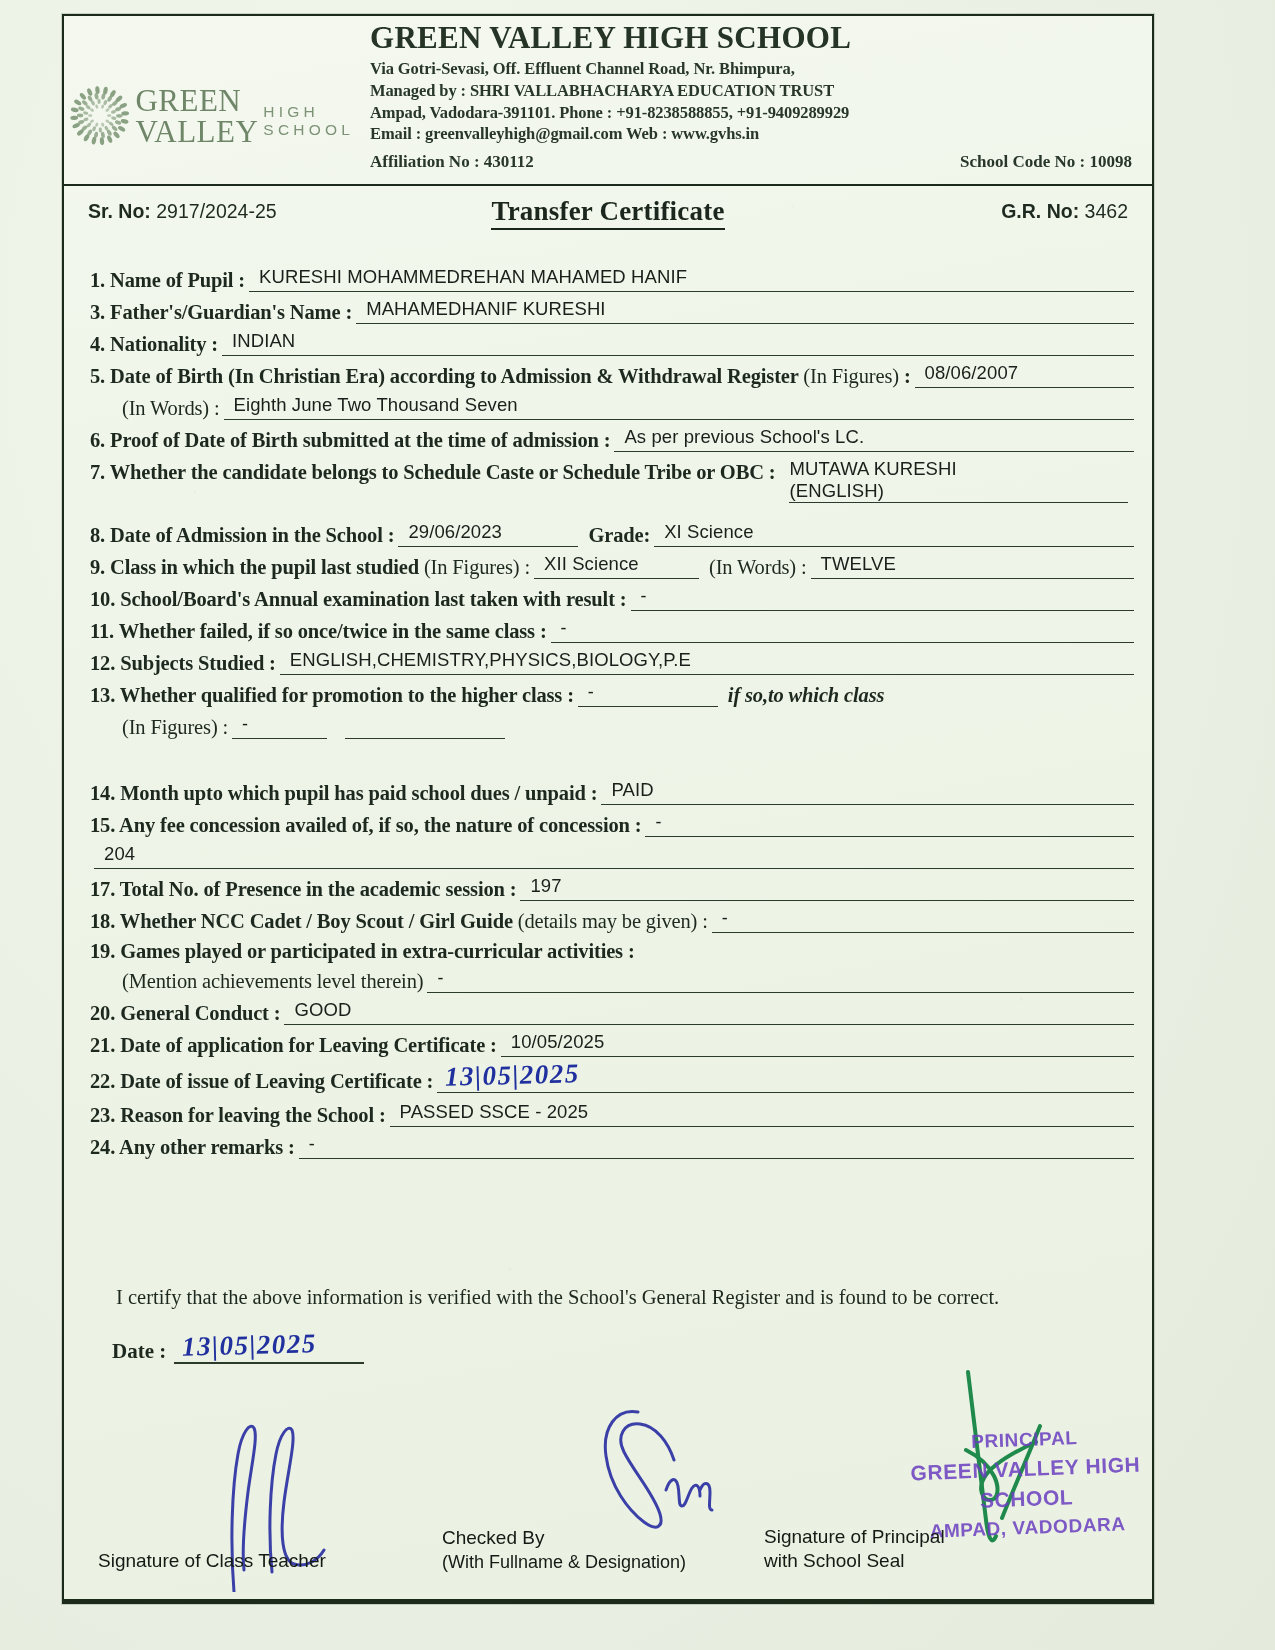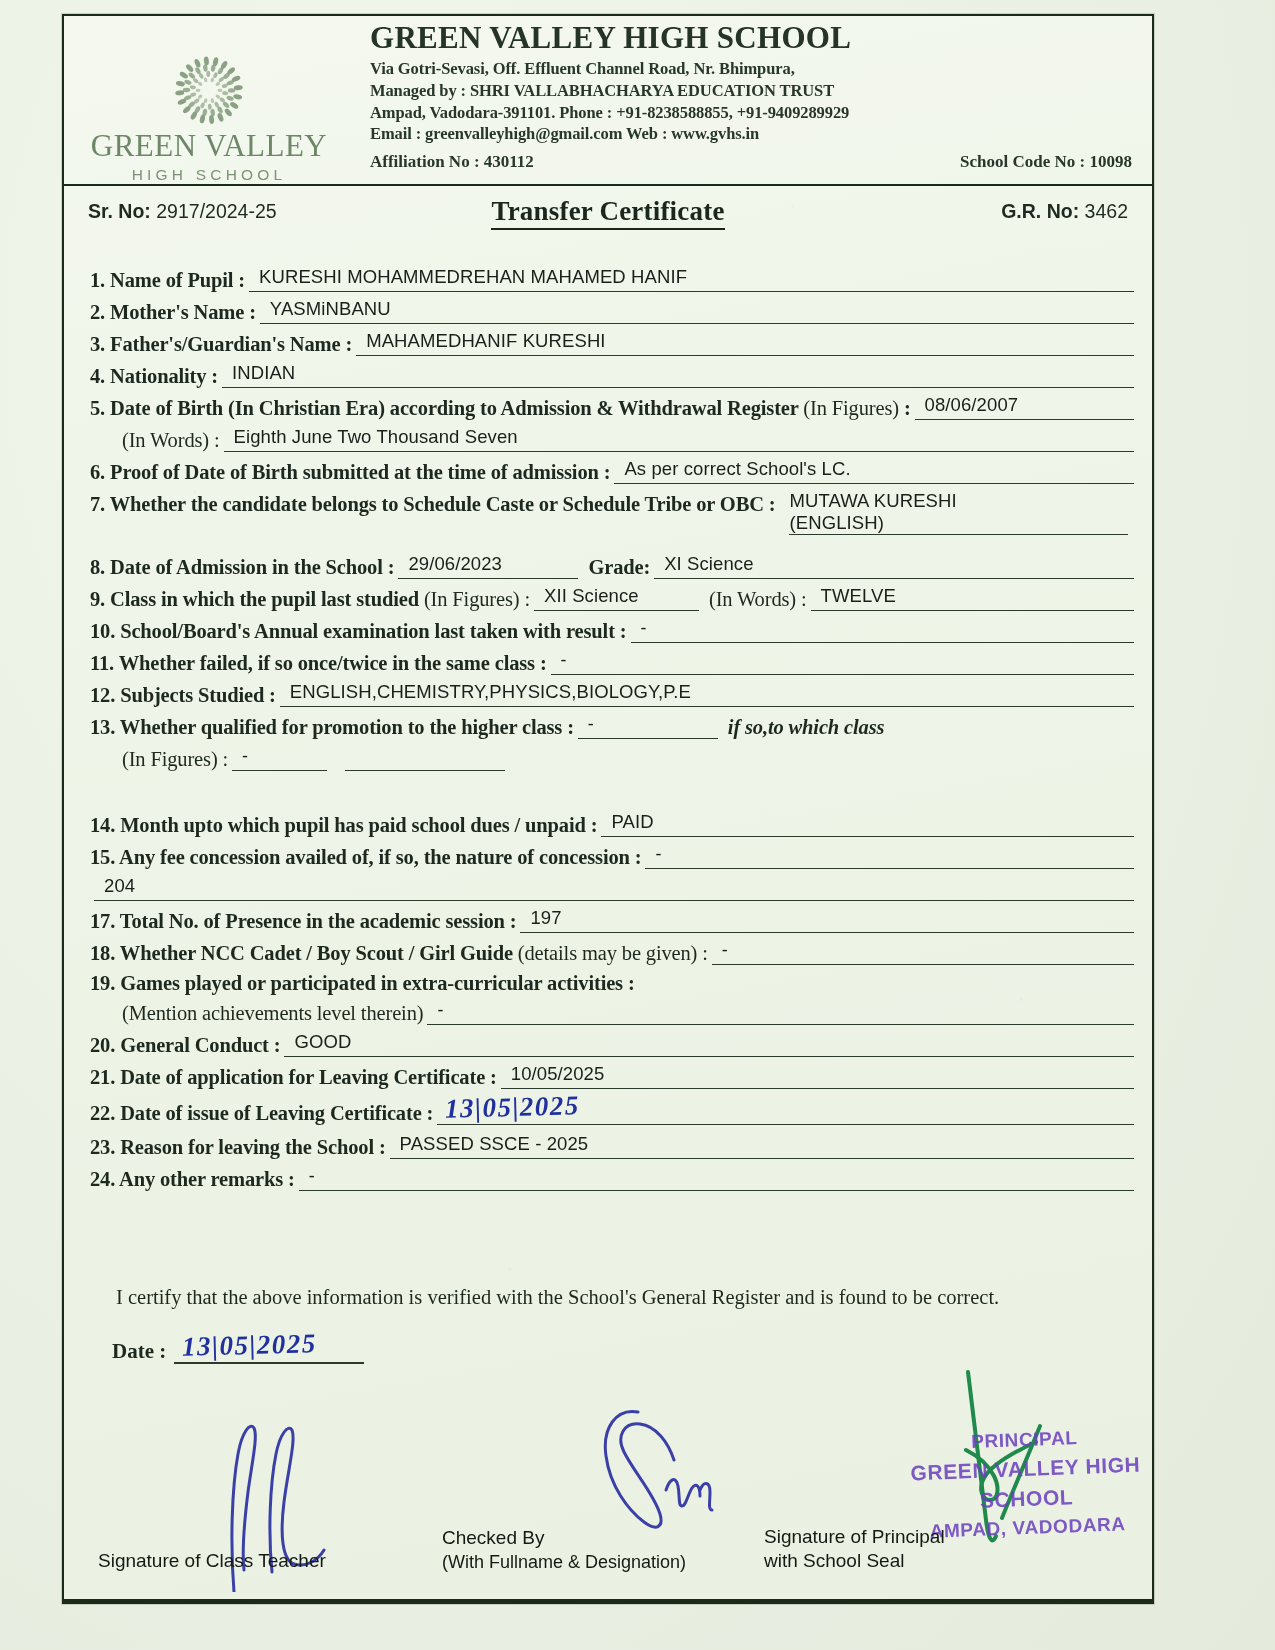--- a/index.html
+++ b/index.html
@@ -34,21 +34,21 @@
   }
 
   
   #header {
     position:absolute; left:0; top:0; width:1088px; height:170px;
     border-bottom:2.5px solid #1c2a1c;
     display:flex;
   }
   #logo-block {
     width:290px; flex:0 0 290px;
-    display:flex; flex-direction:column; align-items:center;
+    display:flex; flex-direction:row; align-items:center;
     justify-content:flex-start; padding-top:8px;
     color:#7f9478;
     margin-top:28px;
   }
   #logo-mark { width:132px; height:102px; }
   .school-word {
     font-family:"Liberation Serif", serif;
     font-size:31px; letter-spacing:.5px; color:#6f8768;
     font-weight:400; line-height:1; margin-top:-4px;
   }
@@ -302,26 +302,20 @@
 
     <div id="form">
 
       <div class="row">
         <div class="lbl">1. Name of Pupil :</div>
         <div class="fill">
           <span class="hand">KURESHI MOHAMMEDREHAN MAHAMED HANIF</span>
         </div>
       </div>
 
-      <div class="row">
-        <div class="lbl">2. Mother's Name :</div>
-        <div class="fill">
-          <span class="hand">YASMiNBANU</span>
-        </div>
-      </div>
 
       <div class="row">
         <div class="lbl">3. Father's/Guardian's Name :</div>
         <div class="fill">
           <span class="hand">MAHAMEDHANIF KURESHI</span>
         </div>
       </div>
 
       <div class="row">
         <div class="lbl">4. Nationality :</div>
@@ -344,21 +338,21 @@
       <div class="row" style="padding-left:32px;">
         <div class="lbl thin" style="font-weight:normal">(In Words) :</div>
         <div class="fill">
           <span class="hand">Eighth June Two Thousand Seven</span>
         </div>
       </div>
 
       <div class="row">
         <div class="lbl">6. Proof of Date of Birth submitted at the time of admission :</div>
         <div class="fill">
-          <span class="hand">As per correct School's LC.</span>
+          <span class="hand">As per previous School's LC.</span>
         </div>
       </div>
 
       <div class="row" style="align-items:flex-start; margin-bottom:2px;">
         <div class="lbl" style="padding-top:2px;">7. Whether the candidate belongs to Schedule Caste or Schedule Tribe or OBC :</div>
         <div class="fill noline" style="height:auto; padding-bottom:0;">
           <span class="hand" style="position:static; display:block;">MUTAWA KURESHI</span>
           <span class="hand" style="position:static; display:block; border-bottom:1.6px solid #2b3a2c;">(ENGLISH)</span>
         </div>
       </div>

